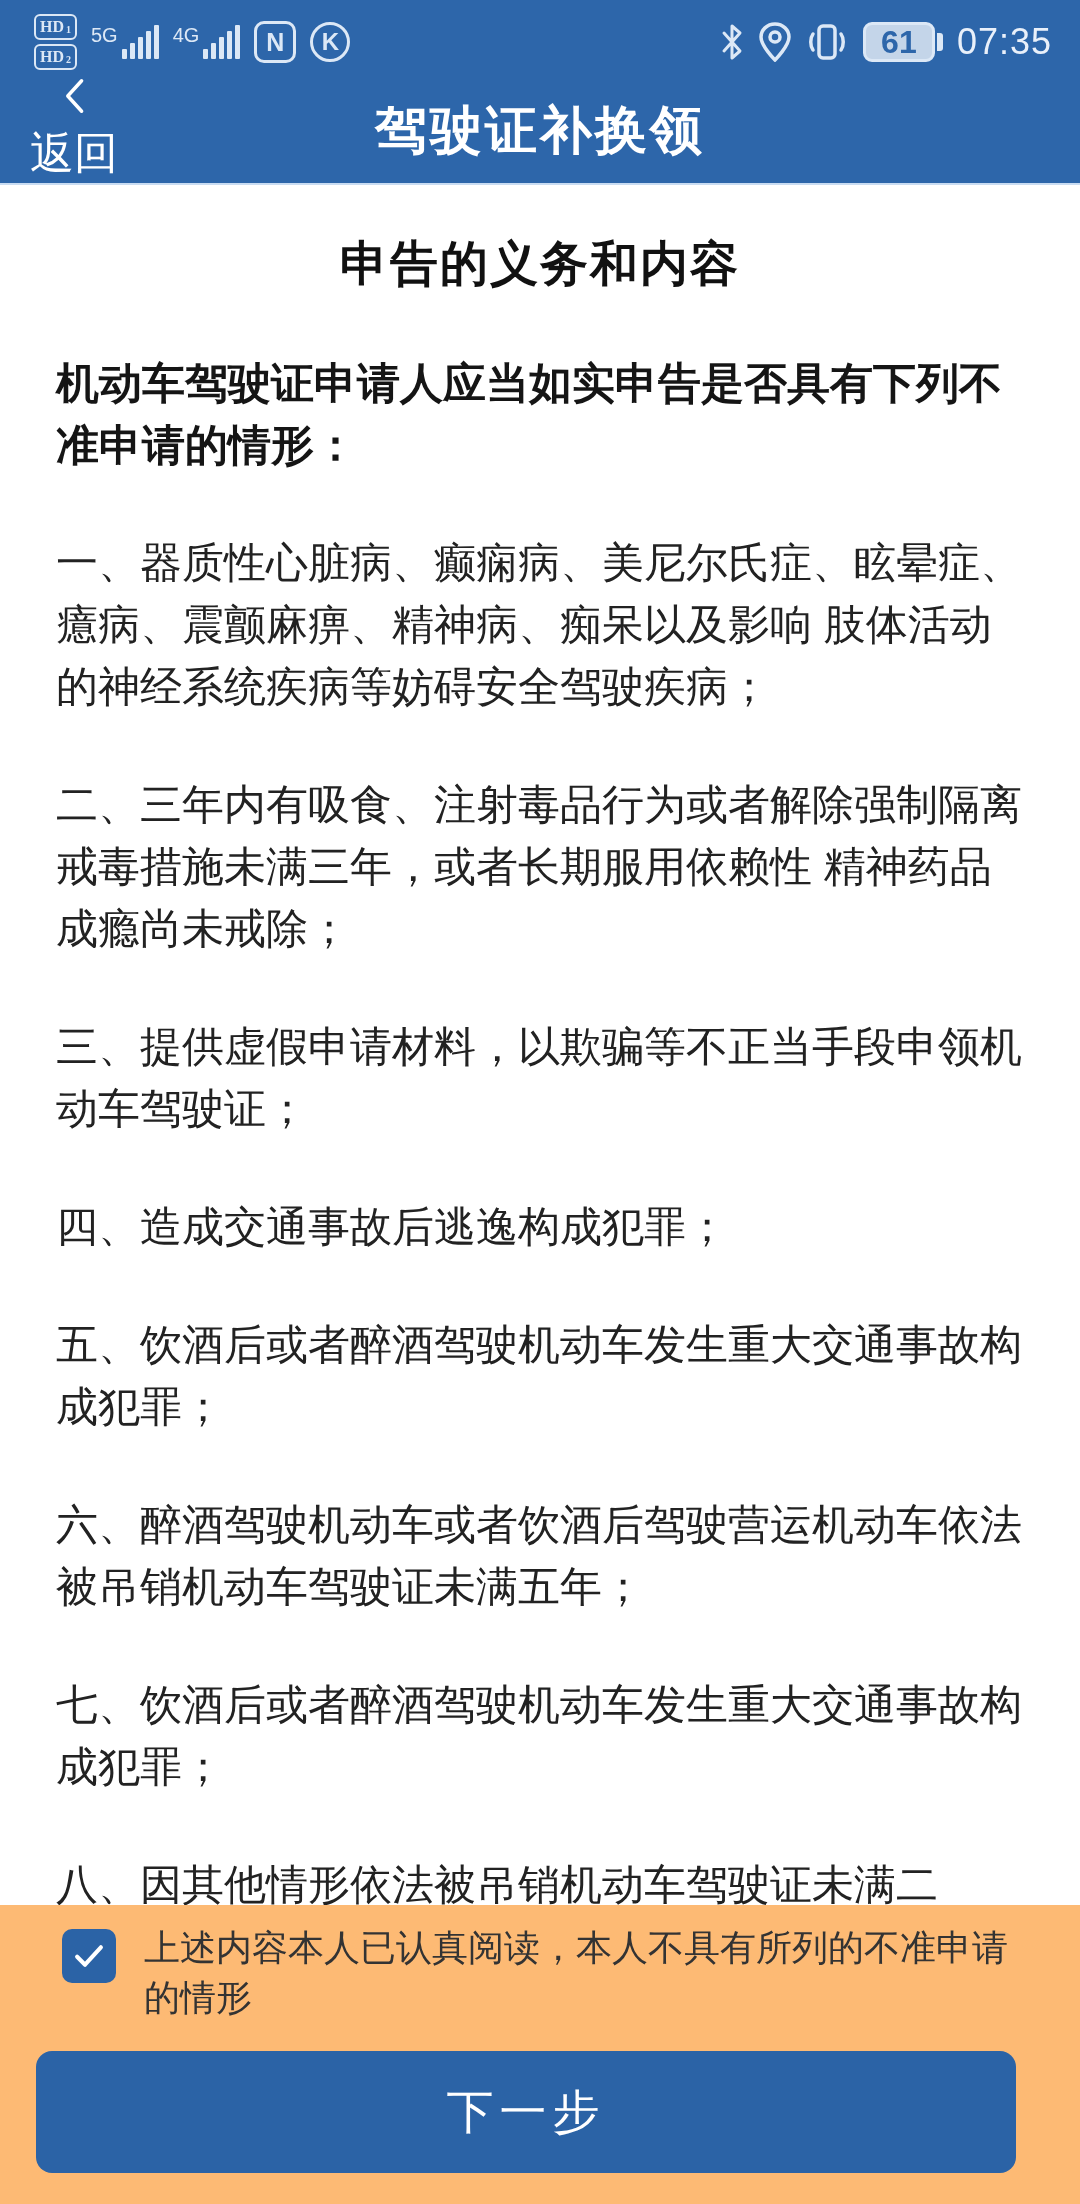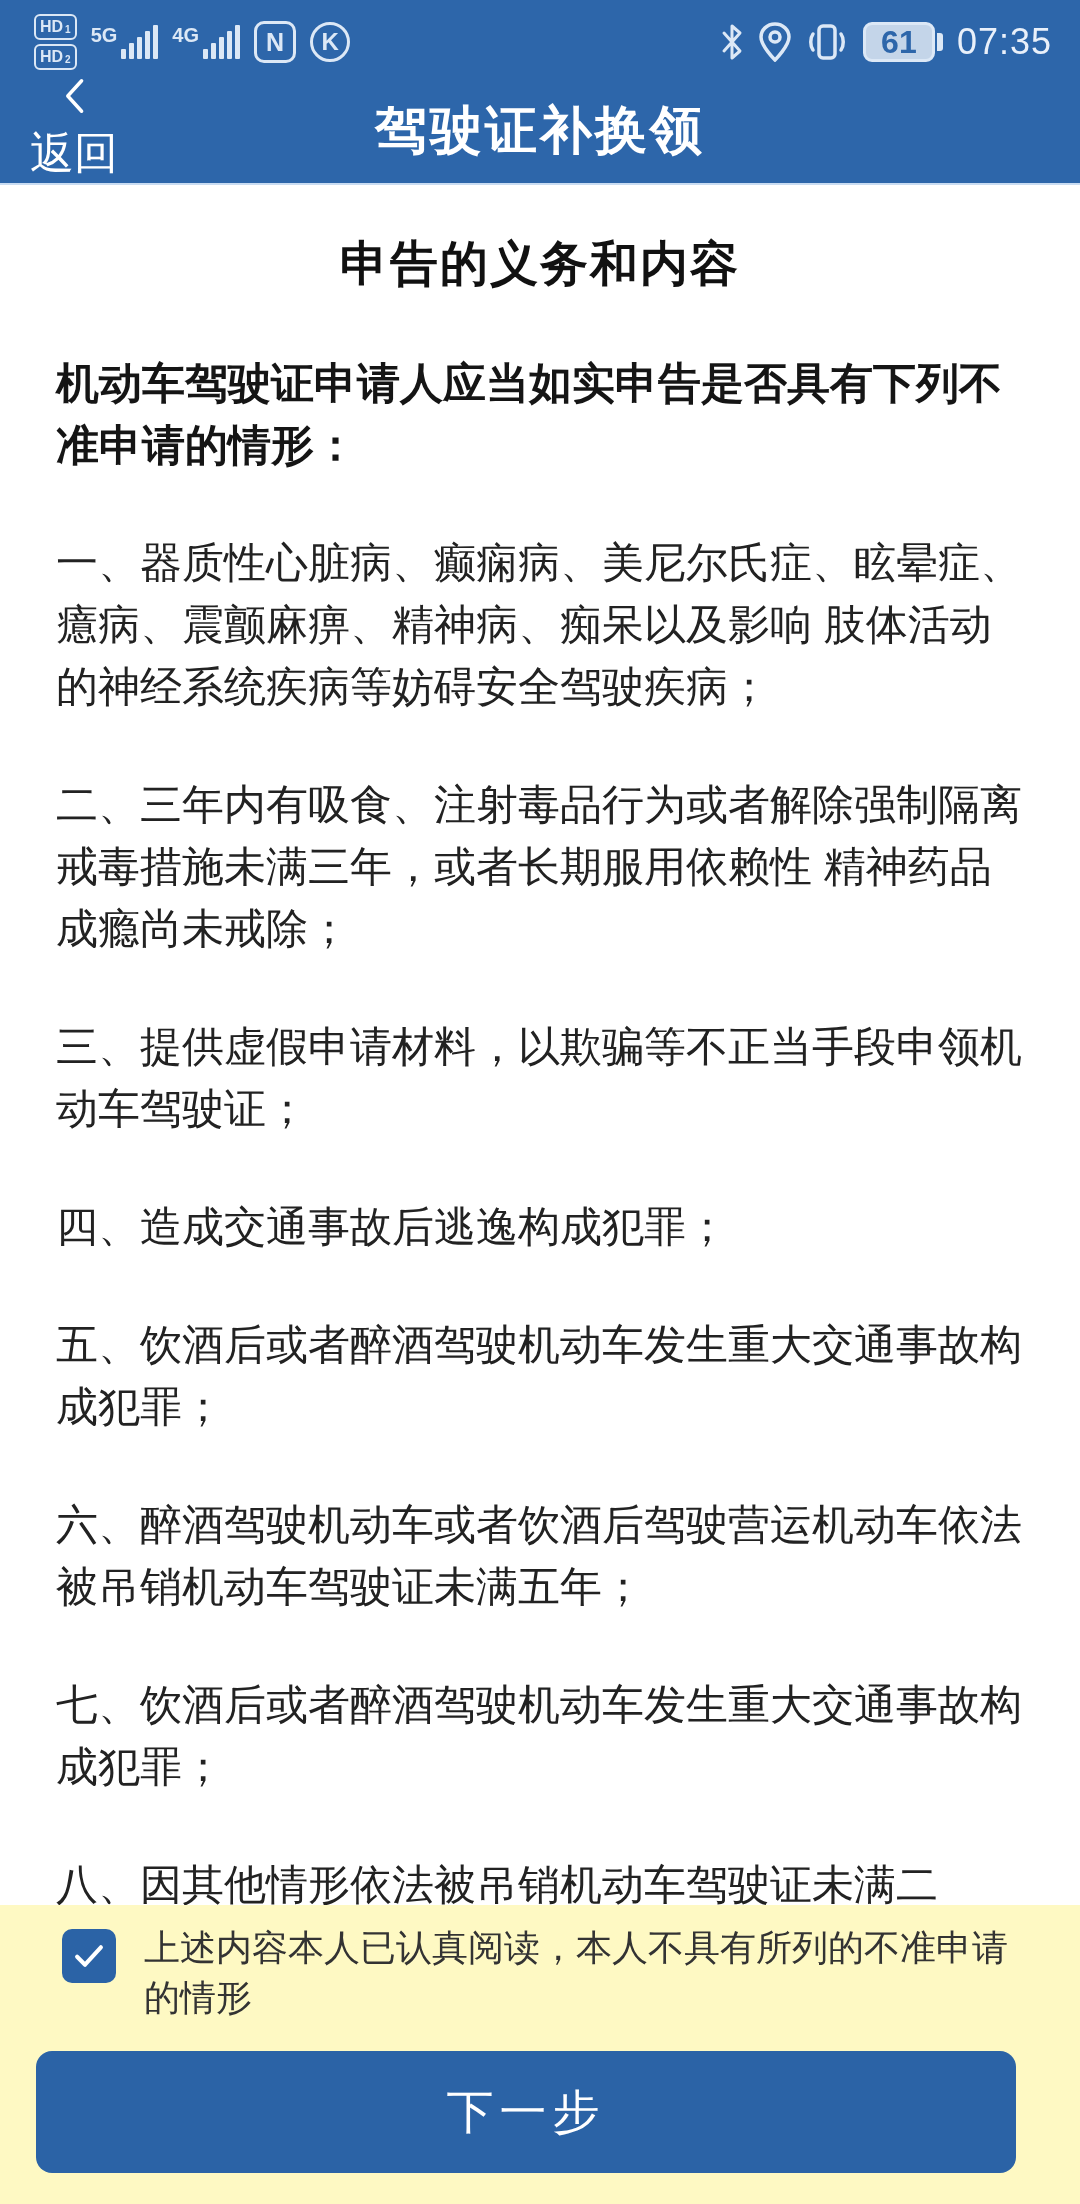--- a/index.html
+++ b/index.html
@@ -20,29 +20,29 @@
     position:absolute;top:0;left:0;right:0;height:185px;
     background:var(--blue);color:#fff;
     border-bottom:2px solid #c9dcf2;
   }
   .statusbar{
     height:78px;display:flex;align-items:center;
     padding:6px 28px 0 34px;color:var(--status-ink);
   }
   .sb-left{display:flex;align-items:center;gap:14px;}
   .sb-right{margin-left:auto;display:flex;align-items:center;gap:14px;}
-  .hd-stack{display:flex;flex-direction:column;gap:4px;}
+  .hd-stack{display:flex;flex-direction:column;gap:4px;font-family:Liberation Serif, serif;}
   .hd{
     display:flex;align-items:flex-end;gap:2px;
     border:2px solid var(--status-ink);border-radius:6px;
     font-size:16px;font-weight:700;line-height:1;padding:3px 4px;
   }
   .hd small{font-size:10px;font-weight:700;}
   .net{display:flex;align-items:flex-end;gap:4px;}
-  .net .g{font-size:20px;font-weight:700;align-self:flex-start;line-height:1;}
+  .net .g{font-size:20px;font-weight:400;align-self:flex-start;line-height:1;}
   .bars{display:flex;align-items:flex-end;gap:3px;height:34px;}
   .bars i{display:block;width:5px;background:var(--status-ink);border-radius:1px;}
   .bars i:nth-child(1){height:10px;}
   .bars i:nth-child(2){height:16px;}
   .bars i:nth-child(3){height:22px;}
   .bars i:nth-child(4){height:28px;}
   .bars i:nth-child(5){height:34px;}
   .nfc{
     width:42px;height:42px;border:3px solid var(--status-ink);border-radius:10px;
     display:flex;align-items:center;justify-content:center;
@@ -86,21 +86,21 @@
   }
   .intro{
     margin-top:56px;font-size:43px;font-weight:700;line-height:62px;color:#151515;
   }
   .clause{
     margin-top:56px;font-size:42px;font-weight:400;line-height:62px;color:#222;
   }
 
   
   .bottom{
-    position:absolute;left:0;right:0;bottom:0;height:299px;background:#fef9c3;
+    position:absolute;left:0;right:0;bottom:0;height:299px;background:#fdba74;
     padding:18px 0 6px;
   }
   .consent-row{
     display:flex;align-items:flex-start;gap:28px;padding:0 60px 0 62px;
   }
   .checkbox{
     flex:0 0 auto;width:54px;height:54px;margin-top:6px;
     background:var(--btn-blue);border-radius:10px;
     display:flex;align-items:center;justify-content:center;cursor:pointer;
   }

